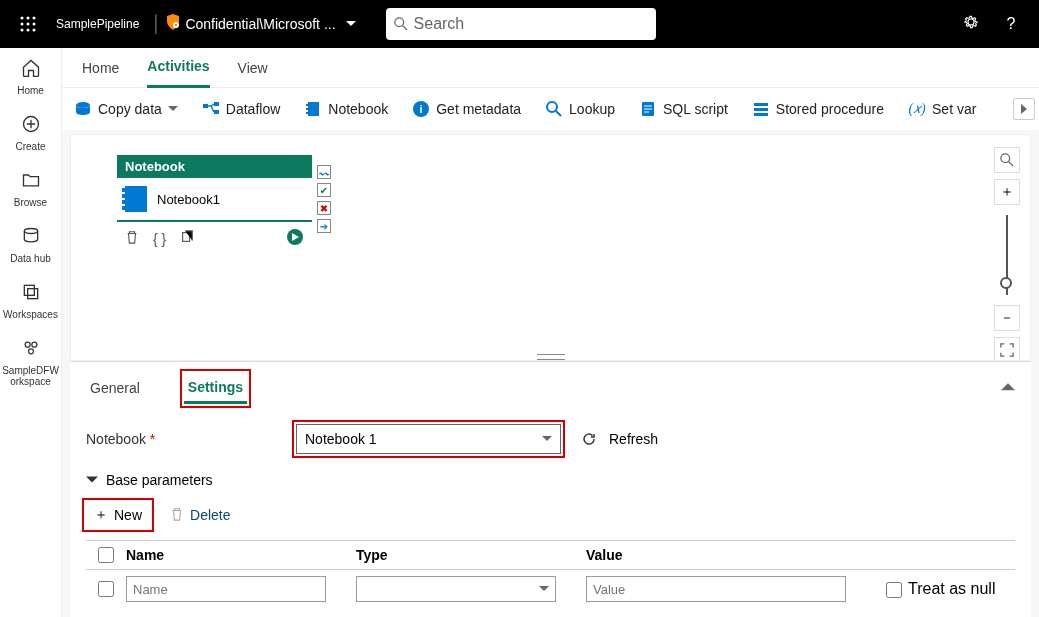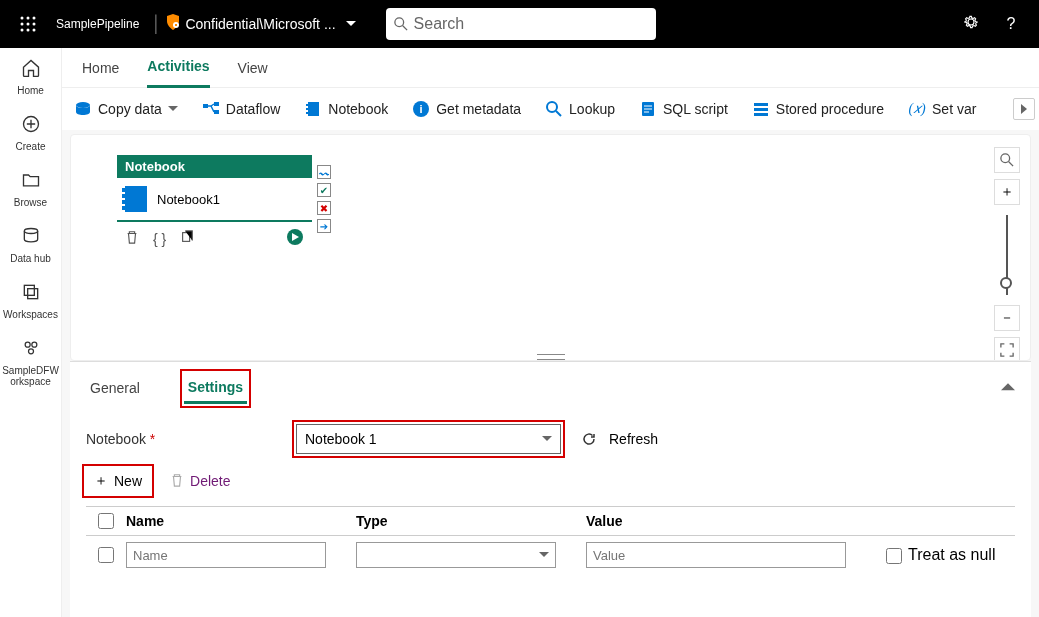--- a/index.html
+++ b/index.html
@@ -61,21 +61,21 @@
 
   .form-row { display: flex; align-items: center; margin-top: 18px; }
   .form-label { width: 210px; font-size: 14px; color: #333; }
   .form-label .req { color: #c00; }
   .nb-select { width: 265px; height: 30px; border:1px solid #666; background:#fff; display:flex; align-items:center; padding: 0 8px; font-size: 14px; justify-content: space-between;}
   .refresh { display:flex; align-items:center; gap:12px; margin-left: 20px; font-size:14px; cursor:pointer;}
 
   .bp-row { margin-top: 18px; display:flex; align-items:center; gap:8px; font-size:14px; cursor:pointer;}
   .actions-row { margin-top: 14px; display:flex; align-items:center; gap: 20px; }
   .act-btn { display:flex; align-items:center; gap:6px; font-size:14px; cursor:pointer; }
-  .act-btn.disabled { color: #701a75; }
+  .act-btn.disabled { color: #0c4a6e; }
 
   .params-table { margin-top: 12px; }
   .params-table .phead, .params-table .prow { display:flex; align-items:center; padding: 6px 0; }
   .phead { border-bottom:1px solid #ccc; border-top: 1px solid #ccc; font-weight:600; font-size: 14px; }
   .pcell.cb { width: 40px; display:flex; justify-content:center; }
   .pcell.name { width: 230px; }
   .pcell.type { width: 230px; }
   .pcell.value { width: 300px; }
   .pcell.null { width: 120px; display:flex; align-items:flex-end; gap:6px;}
   .pinput { width: 200px; height: 26px; border:1px solid #999; padding: 0 6px; font-size:13px; color:#777;}
@@ -344,20 +344,26 @@
           </svg>
       </div>
       <div class="refresh">
         <svg width="16" height="16" viewBox="0 0 16 16">
             <path fill="none" stroke="#333" stroke-width="1.5" d="M13 8a5 5 0 11-1.5-3.5M13 3v3h-3"></path>
           </svg>
         <span>Refresh</span>
       </div>
     </div>
 
+    <div class="bp-row">
+      <svg width="12" height="12" viewBox="0 0 10 10">
+          <path fill="#333" d="M0 2l5 5 5-5z"></path>
+        </svg>
+      <span>Base parameters</span>
+    </div>
 
     <div class="actions-row">
       <div class="act-btn redbox" style="padding:4px 8px">
         <span>＋</span>
         <span>New</span>
       </div>
       <div class="act-btn disabled">
         <span><svg width="14" height="14" viewBox="0 0 16 16">
               <path stroke="#aaa" stroke-width="1.3" fill="none" d="M3 4h10M5 4V2h6v2M4 4l1 11h6l1-11"></path>
             </svg></span>

